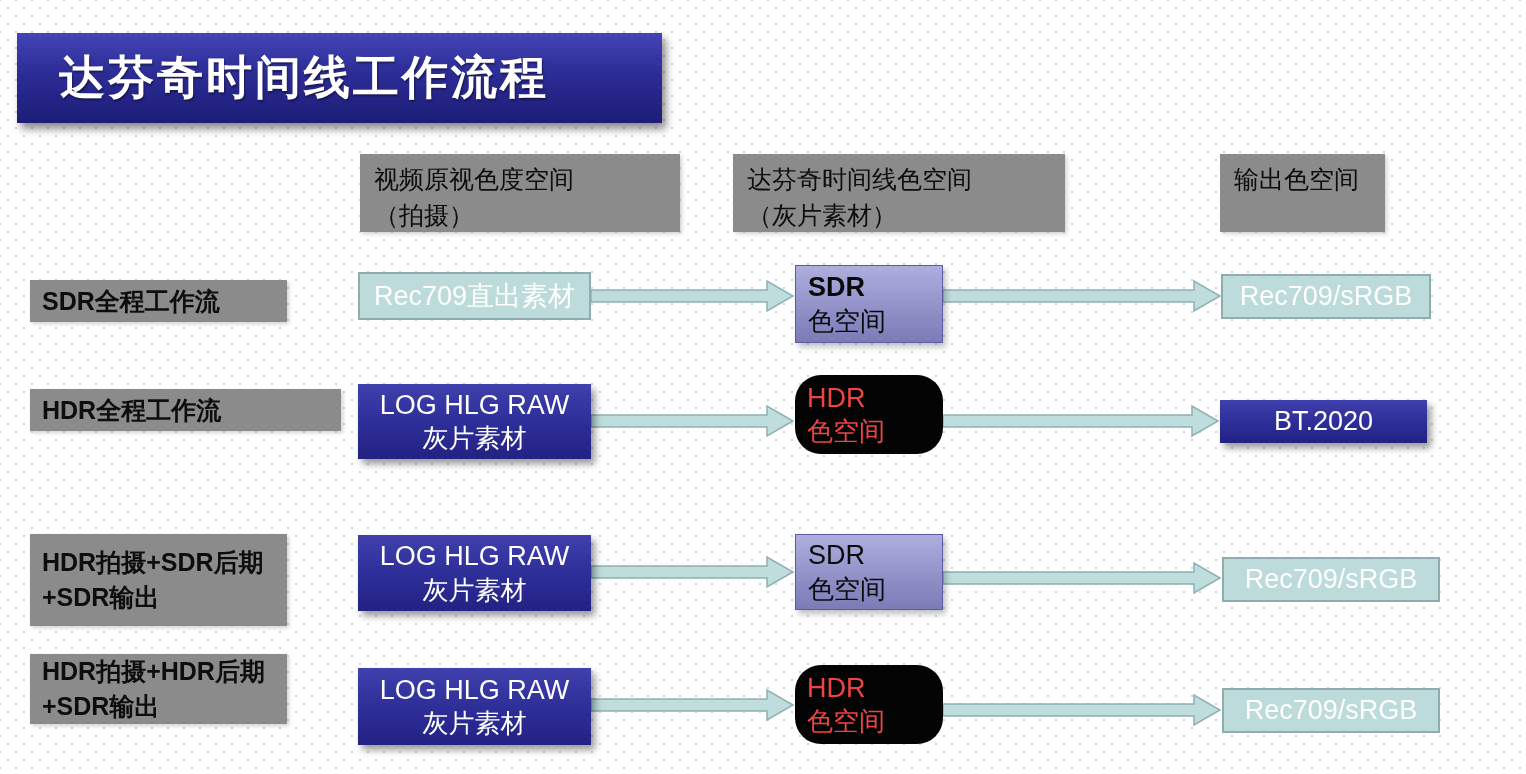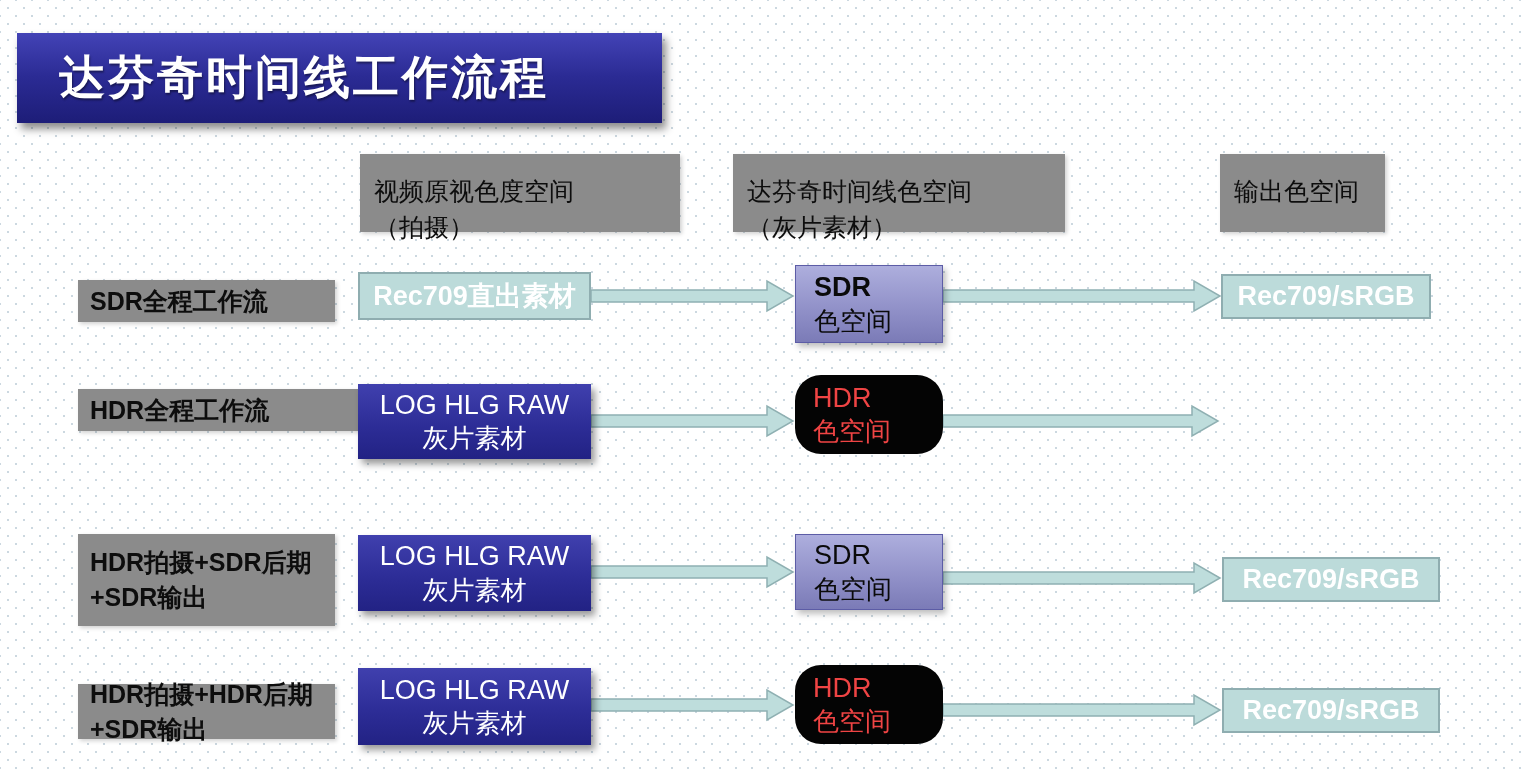--- a/index.html
+++ b/index.html
@@ -18,33 +18,32 @@
   .title-banner{
     left:17px;top:33px;width:645px;height:90px;
     background:linear-gradient(180deg,#4343b6 0%,#2b2b94 48%,#1d1d78 100%);
     color:#ffffff;font-size:46px;font-weight:bold;letter-spacing:3px;
     display:flex;align-items:center;padding-left:42px;
     box-shadow:4px 6px 8px rgba(0,0,0,0.45);
     text-shadow:1px 2px 2px rgba(0,0,0,0.4);
   }
   .col-header{
     background:#8b8b8b;color:#0d0d0d;font-size:25px;line-height:1.42;
-    padding:20px 14px;box-shadow:2px 2px 4px rgba(0,0,0,0.18);
+    padding:8px 14px;box-shadow:2px 2px 4px rgba(0,0,0,0.18);
   }
   .row-label{
     background:#8b8b8b;color:#0d0d0d;font-size:25px;font-weight:bold;line-height:1.4;
     padding:2px 12px;display:flex;flex-direction:column;justify-content:center;
     font-family:"Liberation Sans","DejaVu Sans",sans-serif;
     box-shadow:2px 2px 4px rgba(0,0,0,0.18);
-    margin-left:48px;
   }
   .box{display:flex;flex-direction:column;justify-content:center;align-items:center;text-align:center;line-height:1.28;}
-  .box-left{align-items:flex-start;text-align:left;padding-left:18px;}
+  .box-left{align-items:flex-start;text-align:left;padding-left:12px;}
   .box-cyan{
-    background:#bcdbda;border:2px solid #8fadb0;color:#ffffff;font-size:27px;font-weight:bold;
+    background:#bcdbda;border:2px solid #8fadb0;color:#ffffff;font-size:27px;
   }
   .box-darkblue{
     background:linear-gradient(180deg,#4040ae 0%,#2d2d97 55%,#222284 100%);
     color:#ffffff;font-size:26px;
     box-shadow:4px 5px 7px rgba(0,0,0,0.4);
   }
   .box-purple{
     background:linear-gradient(180deg,#adaedd 0%,#8f8fc7 60%,#7b7bb7 100%);
     border:1px solid #5c5ca6;color:#0a0a0a;font-size:26px;
     box-shadow:3px 4px 6px rgba(0,0,0,0.25);
@@ -84,41 +83,44 @@
     <div>达芬奇时间线色空间</div>
     <div>（灰片素材）</div>
   </div>
   <div class="abs col-header" style="left:1220px;top:154px;width:165px;height:78px">
     <div>输出色空间</div>
   </div>
 
   <div class="abs row-label" style="left:30px;top:280px;width:257px;height:42px">SDR全程工作流</div>
   <div class="abs row-label" style="left:30px;top:389px;width:311px;height:42px">HDR全程工作流</div>
   <div class="abs row-label" style="left:30px;top:534px;width:257px;height:92px">HDR拍摄+SDR后期+SDR输出</div>
-  <div class="abs row-label" style="left:30px;top:684px;width:257px;height:55px">HDR拍摄+HDR后期+SDR输出</div>
+  <div class="abs row-label" style="left:30px;top:654px;width:257px;height:70px">HDR拍摄+HDR后期+SDR输出</div>
 
   <div class="abs box box-cyan sans" style="left:358px;top:272px;width:233px;height:48px">
     <span class="l1">Rec709直出素材</span>
 
   </div>
   <div class="abs box box-purple box-left" style="left:795px;top:265px;width:148px;height:78px">
     <span class="l1 sans bold">SDR</span>
     <span class="l2">色空间</span>
   </div>
   <div class="abs box box-cyan sans" style="left:1221px;top:274px;width:210px;height:45px">
     <span class="l1">Rec709/sRGB</span>
   </div>
 
   <div class="abs box box-darkblue" style="left:358px;top:384px;width:233px;height:75px">
     <span class="l1 sans">LOG HLG RAW</span>
     <span class="l2">灰片素材</span>
   </div>
   <div class="abs box box-black box-left" style="left:795px;top:375px;width:148px;height:79px">
     <span class="l1 sans">HDR</span>
     <span class="l2">色空间</span>
+  </div>
+  <div class="abs box box-darkblue sans" style="left:1220px;top:400px;width:207px;height:43px">
+    <span class="l1">BT.2020</span>
   </div>
 
   <div class="abs box box-darkblue" style="left:358px;top:535px;width:233px;height:76px">
     <span class="l1 sans">LOG HLG RAW</span>
     <span class="l2">灰片素材</span>
   </div>
   <div class="abs box box-purple box-left" style="left:795px;top:534px;width:148px;height:76px">
     <span class="l1 sans">SDR</span>
     <span class="l2">色空间</span>
   </div>

